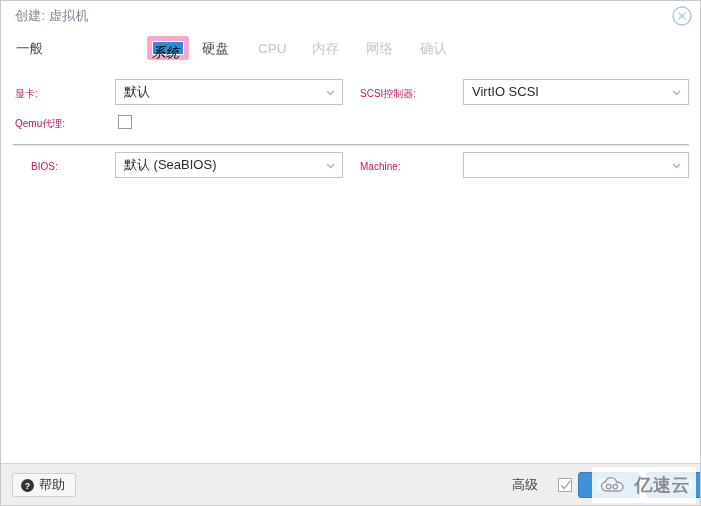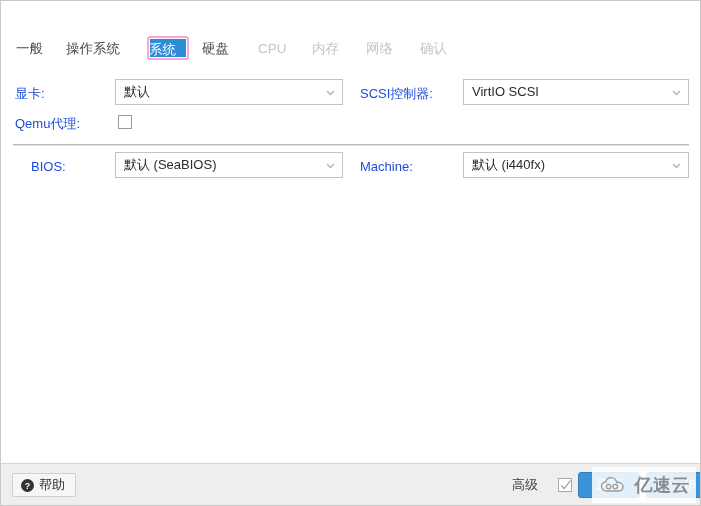--- a/index.html
+++ b/index.html
@@ -67,42 +67,43 @@
     font-size: 13.5px;
     color: #4a4a4a;
     white-space: nowrap;
     cursor: pointer;
     box-sizing: border-box;
     border-radius: 3px;
     border: 1px solid transparent;
   }
   .tab.active {
     background: #2e8bd6;
-    color: #ffffff;
-    border: 2px solid #f9a8d4;
+    color: #000000;
+    border: 5px solid #f9a8d4;
     box-shadow: 0 0 0 1px #ffffff inset;
+    font-style: italic;
   }
   .tab.disabled {
     color: #c5c5c5;
     cursor: default;
   }
 
   
   .formarea {
     position: absolute;
     left: 0;
     top: 65px;
     width: 701px;
     bottom: 41px;
     background: #ffffff;
   }
   .row-label {
     position: absolute;
-    font-size: 13px;
-    color: #1d4ed8;
+    font-size: 10px;
+    color: #be185d;
     white-space: nowrap;
     line-height: 16px;
   }
   .combo {
     position: absolute;
     height: 26px;
     box-sizing: border-box;
     background: #ffffff;
     border: 1px solid #c3c3c3;
     cursor: pointer;
@@ -246,24 +247,32 @@
     letter-spacing: 0.5px;
     line-height: 22px;
   }
   .watermark svg { display: block; }
 </style>
 </head>
 <body>
 
 <div id="window">
 
+  <div class="titlebar">
+    <div class="title-text">创建: 虚拟机</div>
+    <div class="close-btn">
+      <svg width="22" height="22" viewBox="0 0 22 22">
+        <circle cx="11" cy="11" r="9" fill="none" stroke="#9ec6e2" stroke-width="1.3"></circle>
+        <path d="M7.6 7.6 L14.4 14.4 M14.4 7.6 L7.6 14.4" stroke="#9ec6e2" stroke-width="1.3" fill="none"></path>
+      </svg>
+    </div>
+  </div>
 
   <div class="tabstrip">
     <div class="tab" id="tab0" style="left: 14px; width: 48px;">一般</div>
-    <div class="tab" id="tab1" style="left: 64px; width: 78px;">操作系统</div>
     <div class="tab active" id="tab2" style="left: 146px; width: 42px;">系统</div>
     <div class="tab" id="tab3" style="left: 200px; width: 44px;">硬盘</div>
     <div class="tab disabled" id="tab4" style="left: 256px; width: 42px;">CPU</div>
     <div class="tab disabled" id="tab5" style="left: 310px; width: 44px;">内存</div>
     <div class="tab disabled" id="tab6" style="left: 364px; width: 44px;">网络</div>
     <div class="tab disabled" id="tab7" style="left: 418px; width: 44px;">确认</div>
   </div>
 
   <div class="formarea">
 
@@ -297,21 +306,20 @@
       <div class="val">默认 (SeaBIOS)</div>
       <span class="chev">
         <svg width="11" height="11" viewBox="0 0 11 11">
           <path d="M2 4 L5.5 7.5 L9 4" fill="none" stroke="#b4b4b4" stroke-width="1.4"></path>
         </svg>
       </span>
     </div>
 
     <div class="row-label" style="left:359px; top:93px;">Machine:</div>
     <div class="combo" style="left:462px; top:86px; width:226px;">
-      <div class="val">默认 (i440fx)</div>
       <span class="chev">
         <svg width="11" height="11" viewBox="0 0 11 11">
           <path d="M2 4 L5.5 7.5 L9 4" fill="none" stroke="#b4b4b4" stroke-width="1.4"></path>
         </svg>
       </span>
     </div>
 
   </div>
 
   <div class="footer">

